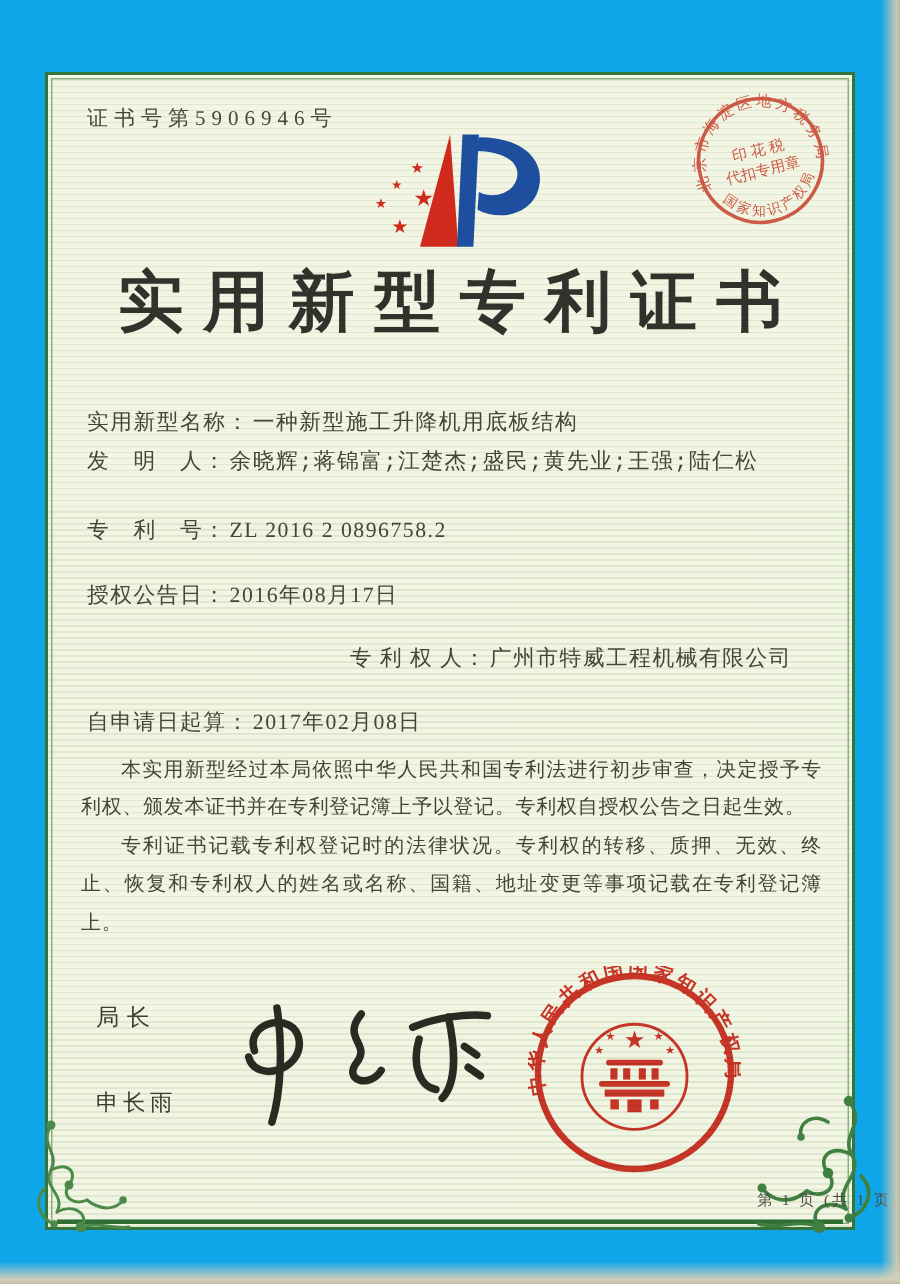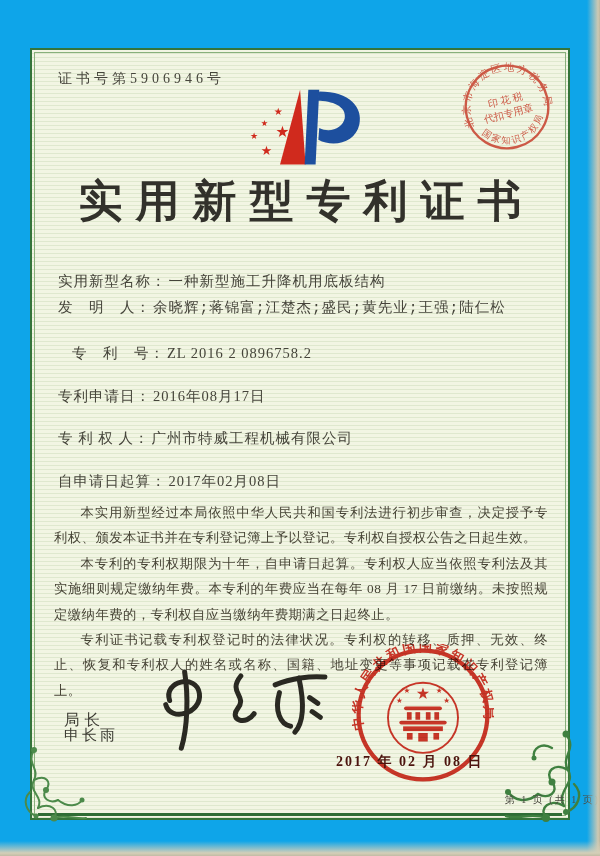--- a/index.html
+++ b/index.html
@@ -21,28 +21,28 @@
   .orn-bl{left:16px;top:742px;}
   .orn-br{left:492px;top:728px;}
   
   .cert-no{position:absolute;left:58px;top:70px;font-size:14px;color:#46453c;letter-spacing:4px;}
   .logo{position:absolute;left:228px;top:84px;}
   .tax-stamp{position:absolute;left:452px;top:52px;opacity:.88;}
   .title{position:absolute;left:0;top:172px;width:100%;text-align:center;
     font-size:44px;font-weight:bold;color:#32312b;letter-spacing:13px;text-indent:13px;}
   
   .field{position:absolute;left:58px;width:470px;font-size:14.5px;color:#45443a;letter-spacing:1px;white-space:nowrap;}
-  .f0{top:254px;margin-top:18px;} .f1{top:298px;font-family:Liberation Mono, monospace;} .f2{top:344px;margin-left:14px;} .f3{top:387px;} .f4{top:429px;} .f5{top:472px;}
+  .f0{top:254px;margin-top:18px;} .f1{top:298px;font-family:Liberation Mono, monospace;} .f2{top:344px;} .f3{top:387px;} .f4{top:429px;text-align:right;} .f5{top:472px;}
   .field .lbl{margin-right:2px;}
   
   .body-text{position:absolute;left:54px;top:500px;width:494px;font-size:13.3px;
     line-height:25.4px;color:#474436;text-align:justify;}
   .body-text p{margin:0;text-indent:2em;letter-spacing:.5px;}
   
-  .signer-title{position:absolute;left:64px;top:710px;font-size:15.5px;color:#3c3b33;letter-spacing:5px;}
+  .signer-title{position:absolute;left:64px;top:668px;font-size:15.5px;color:#3c3b33;letter-spacing:5px;}
   .signer-name{position:absolute;left:64px;top:726px;font-size:15px;color:#3c3b33;letter-spacing:3px;font-family:Liberation Mono, monospace;}
   .signature{position:absolute;left:142px;top:664px;}
   .office-seal{position:absolute;left:352px;top:644px;mix-blend-mode:multiply;opacity:.93;}
   .seal-date{position:absolute;left:336px;top:753px;width:160px;font-size:14px;font-weight:bold;
     color:#4c140e;letter-spacing:2px;white-space:nowrap;}
   .footer{position:absolute;left:0;top:793px;width:100%;text-align:right;
     font-size:10px;color:#4a4940;letter-spacing:2px;}
 </style>
 </head>
 <body>
@@ -118,27 +118,26 @@
       <text x="60" y="56" font-size="11" text-anchor="middle">印 花 税</text>
       <text x="60" y="71" font-size="11" text-anchor="middle">代扣专用章</text>
     </g>
   </svg>
 
   <div class="title">实用新型专利证书</div>
 
   <div class="field f0"><span class="lbl">实用新型名称：</span><span>一种新型施工升降机用底板结构</span></div>
   <div class="field f1"><span class="lbl">发　明　人：</span><span>余晓辉;蒋锦富;江楚杰;盛民;黄先业;王强;陆仁松</span></div>
   <div class="field f2"><span class="lbl">专　利　号：</span><span>ZL 2016 2 0896758.2</span></div>
-  <div class="field f3"><span class="lbl">专利申请日：</span><span>2016年08月17日</span></div>
+  <div class="field f3"><span class="lbl">授权公告日：</span><span>2016年08月17日</span></div>
   <div class="field f4"><span class="lbl">专 利 权 人：</span><span>广州市特威工程机械有限公司</span></div>
   <div class="field f5"><span class="lbl">自申请日起算：</span><span>2017年02月08日</span></div>
 
   <div class="body-text">
     <p>本实用新型经过本局依照中华人民共和国专利法进行初步审查，决定授予专利权、颁发本证书并在专利登记簿上予以登记。专利权自授权公告之日起生效。</p>
-    <p>本专利的专利权期限为十年，自申请日起算。专利权人应当依照专利法及其实施细则规定缴纳年费。本专利的年费应当在每年 08 月 17 日前缴纳。未按照规定缴纳年费的，专利权自应当缴纳年费期满之日起终止。</p>
     <p>专利证书记载专利权登记时的法律状况。专利权的转移、质押、无效、终止、恢复和专利权人的姓名或名称、国籍、地址变更等事项记载在专利登记簿上。</p>
   </div>
 
   <div class="signer-title">局长</div>
   <div class="signer-name">申长雨</div>
 
   <svg class="signature" width="200" height="92" viewBox="0 0 200 92">
     <g stroke="#2a2922" fill="none" stroke-width="5" stroke-linecap="round" transform="rotate(-2 100 46)">
       <path d="M28 34 C22 14 56 8 58 28 C60 48 28 56 24 38"></path>
       <path d="M44 6 C47 30 45 62 38 82"></path>
@@ -172,19 +171,18 @@
       <rect x="78" y="72" width="5" height="8"></rect>
         <rect x="87" y="72" width="5" height="8"></rect>
       <rect x="50" y="81" width="50" height="4" rx="2"></rect>
       <rect x="54" y="87" width="42" height="5"></rect>
       <rect x="70" y="94" width="10" height="9"></rect>
       <rect x="58" y="94" width="6" height="7"></rect>
         <rect x="86" y="94" width="6" height="7"></rect>
     </g>
   </svg>
 
-  <div class="seal-date">2017 年 02 月 08 日</div>
 
   <div class="footer">第 1 页 (共 1 页)</div>
 
   <div class="edge-right"></div>
   <div class="edge-bottom"></div>
 </div>
 
 </body></html>

